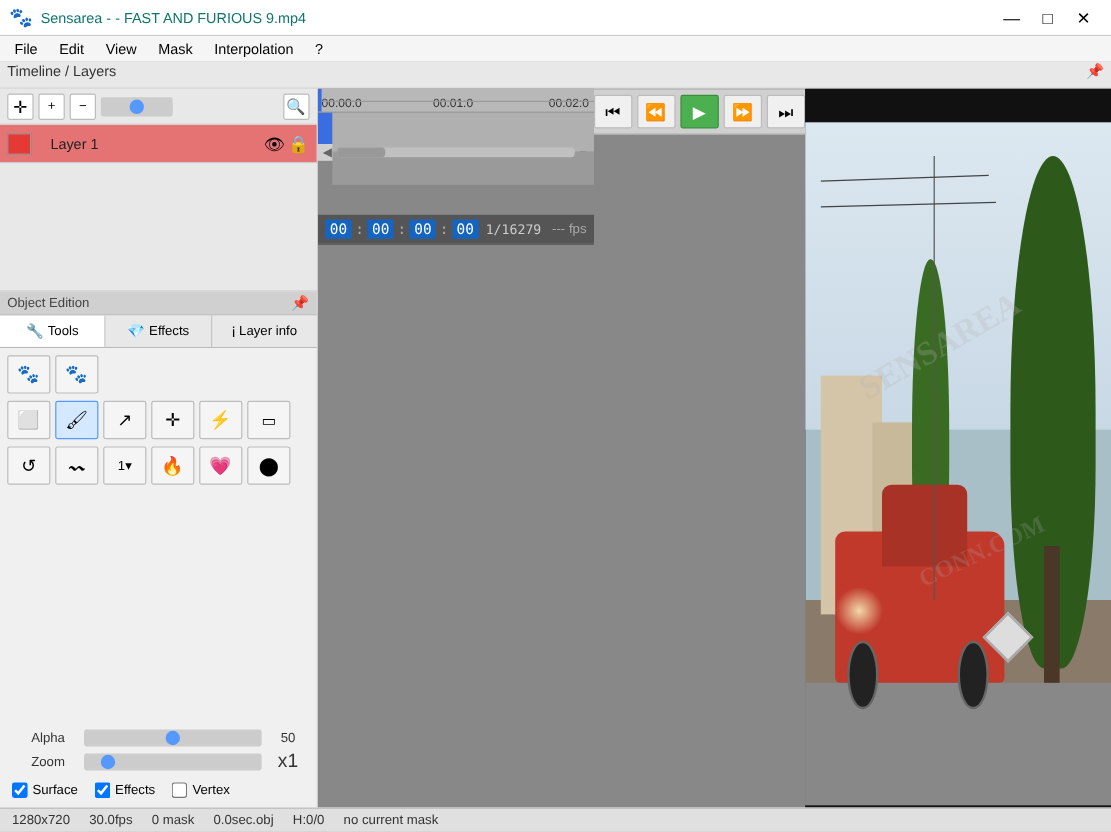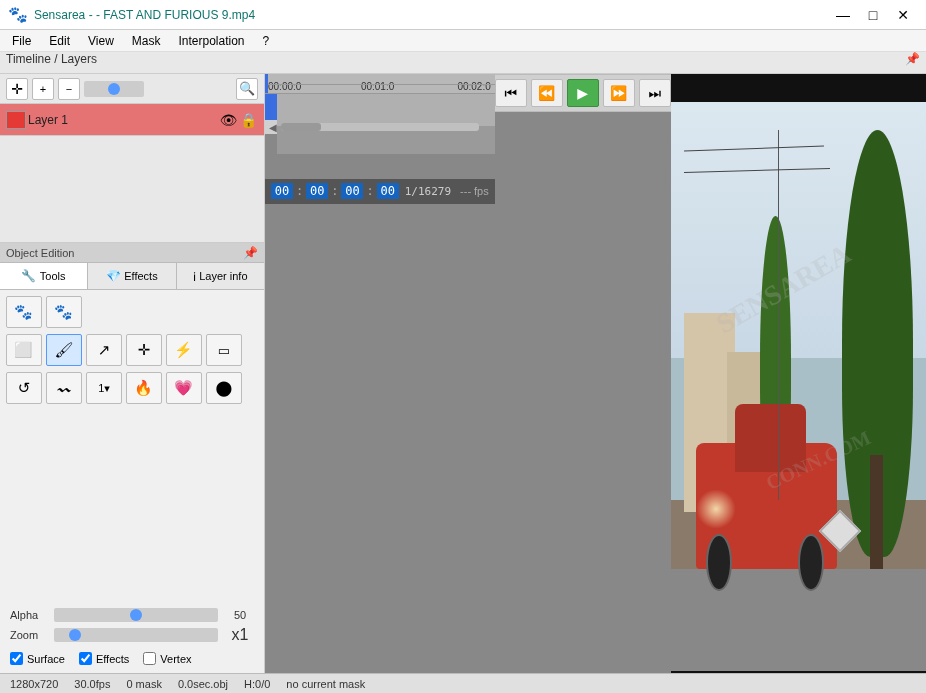--- a/index.html
+++ b/index.html
@@ -95,21 +95,21 @@
     #layer-list {
       flex: 1;
       overflow-y: auto;
       background: #e8e8e8;
     }
     .layer-row {
       height: 32px;
       display: flex;
       align-items: center;
       padding: 0 6px;
-      gap: 2px;
+      gap: 16px;
       background: #e57373;
       border-bottom: 1px solid #ccc;
     }
     .layer-row .layer-color-box {
       width: 20px; height: 18px; background: #e53935; border: 1px solid #aaa;
     }
     .layer-row .layer-name { font-size: 12px; color: #222; flex: 1; }
     .layer-row .layer-icons { display: flex; gap: 3px; }
     .layer-row .layer-icons span { font-size: 14px; cursor: pointer; }
 
@@ -274,21 +274,21 @@
       cursor: pointer; display: flex; align-items: center; justify-content: center;
       font-size: 16px; border-radius: 2px;
     }
     .tool-btn.active { background: #d4e8ff; border-color: #5599ff; }
 
     
     #sliders-area {
       padding: 0 10px 6px 10px;
     }
     .slider-row {
-      display: flex; align-items: center; gap: 8px; margin-bottom: 6px;
+      display: flex; align-items: center; gap: 8px; margin-bottom: 6px; margin-left: 16px;
     }
     .slider-label { width: 36px; font-size: 11px; color: #333; }
     .slider-row input[type=range] { flex: 1; height: 14px; }
     .slider-value { font-size: 11px; color: #333; width: 28px; text-align: center; }
 
     
     #checkboxes-area {
       padding: 0 10px 6px 10px;
       display: flex; gap: 16px;
     }

